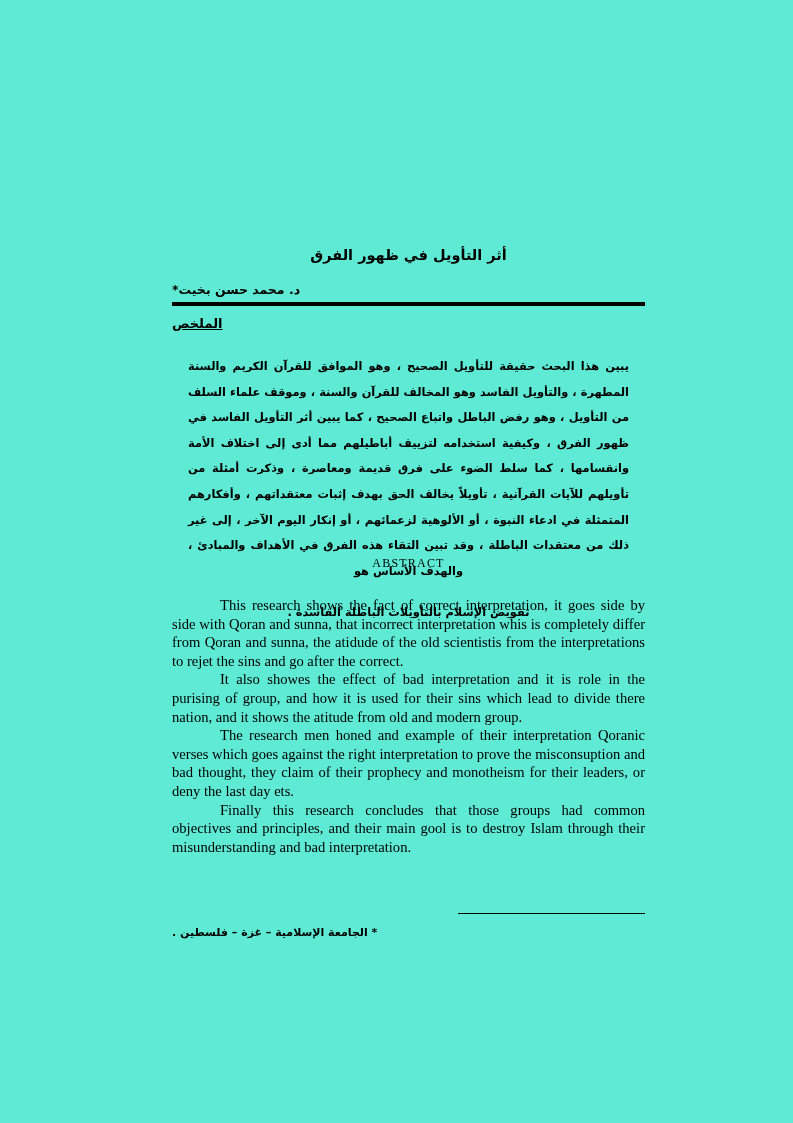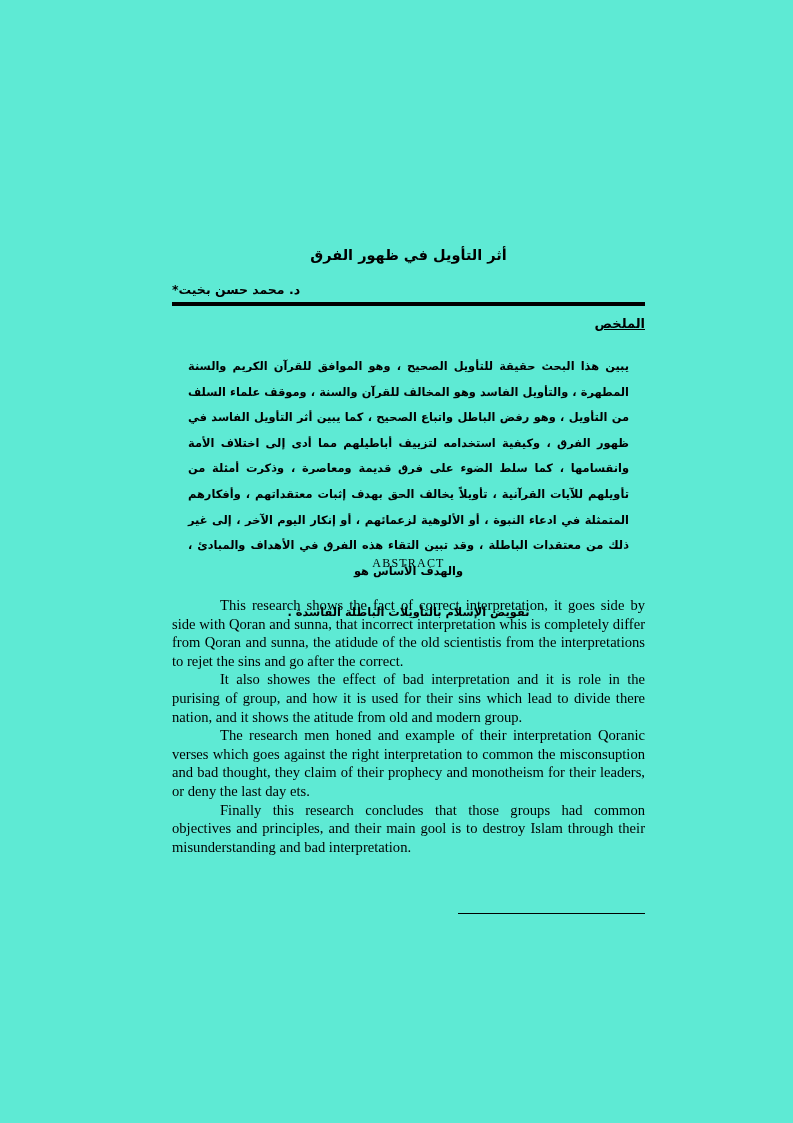--- a/index.html
+++ b/index.html
@@ -61,21 +61,21 @@
     height: 4px;
     background: #000000;
   }
 
   
   .arabic-abstract-heading {
     position: absolute;
     left: 172px;
     top: 316px;
     width: 473px;
-    text-align: right;
+    text-align: left;
     direction: rtl;
     font-family: "DejaVu Sans", "Liberation Sans", sans-serif;
     font-weight: bold;
     font-size: 13px;
     text-decoration: underline;
     color: #000;
   }
 
   .arabic-body {
     position: absolute;
@@ -175,20 +175,24 @@
   <div class="arabic-body">
     <p>يبين هذا البحث حقيقة للتأويل الصحيح ، وهو الموافق للقرآن الكريم والسنة المطهرة ، والتأويل الفاسد وهو المخالف للقرآن والسنة ، وموقف علماء السلف من التأويل ، وهو رفض الباطل واتباع الصحيح ، كما يبين أثر التأويل الفاسد في ظهور الفرق ، وكيفية استخدامه لتزييف أباطيلهم مما أدى إلى اختلاف الأمة وانقسامها ، كما سلط الضوء على فرق قديمة ومعاصرة ، وذكرت أمثلة من تأويلهم للآيات القرآنية ، تأويلاً يخالف الحق بهدف إثبات معتقداتهم ، وأفكارهم المتمثلة في ادعاء النبوة ، أو الألوهية لزعمائهم ، أو إنكار اليوم الآخر ، إلى غير ذلك من معتقدات الباطلة ، وقد تبين التقاء هذه الفرق في الأهداف والمبادئ ، والهدف الأساس هو</p>
     <p class="last">تقويض الإسلام بالتأويلات الباطلة الفاسدة .</p>
   </div>
 
   <div class="abstract-heading">ABSTRACT</div>
 
   <div class="english-body">
     <p>This research shows the fact of correct interpretation, it goes side by side with Qoran and sunna, that incorrect interpretation whis is completely differ from Qoran and sunna, the atidude of the old scientistis from the interpretations to rejet the sins and go after the correct.</p>
     <p>It also showes the effect of bad interpretation and it is role in the purising of group, and how it is used for their sins which lead to divide there nation, and it shows the atitude from old and modern group.</p>
-    <p>The research men honed and example of their interpretation Qoranic verses which goes against the right interpretation to common the misconsuption and bad thought, they claim of their prophecy and monotheism for their leaders, or deny the last day ets.</p>
+    <p>The research men honed and example of their interpretation Qoranic verses which goes against the right interpretation to prove the misconsuption and bad thought, they claim of their prophecy and monotheism for their leaders, or deny the last day ets.</p>
     <p>Finally this research concludes that those groups had common objectives and principles, and their main gool is to destroy Islam through their misunderstanding and bad interpretation.</p>
   </div>
 
   <div class="footnote-rule"></div>
 
+  <div class="footnote">
+    <span class="fn-inner">*</span>
+    <span class="fn-inner">الجامعة الإسلامية – غزة – فلسطين .</span>
+  </div>
 
 </div>
 
 </body></html>

